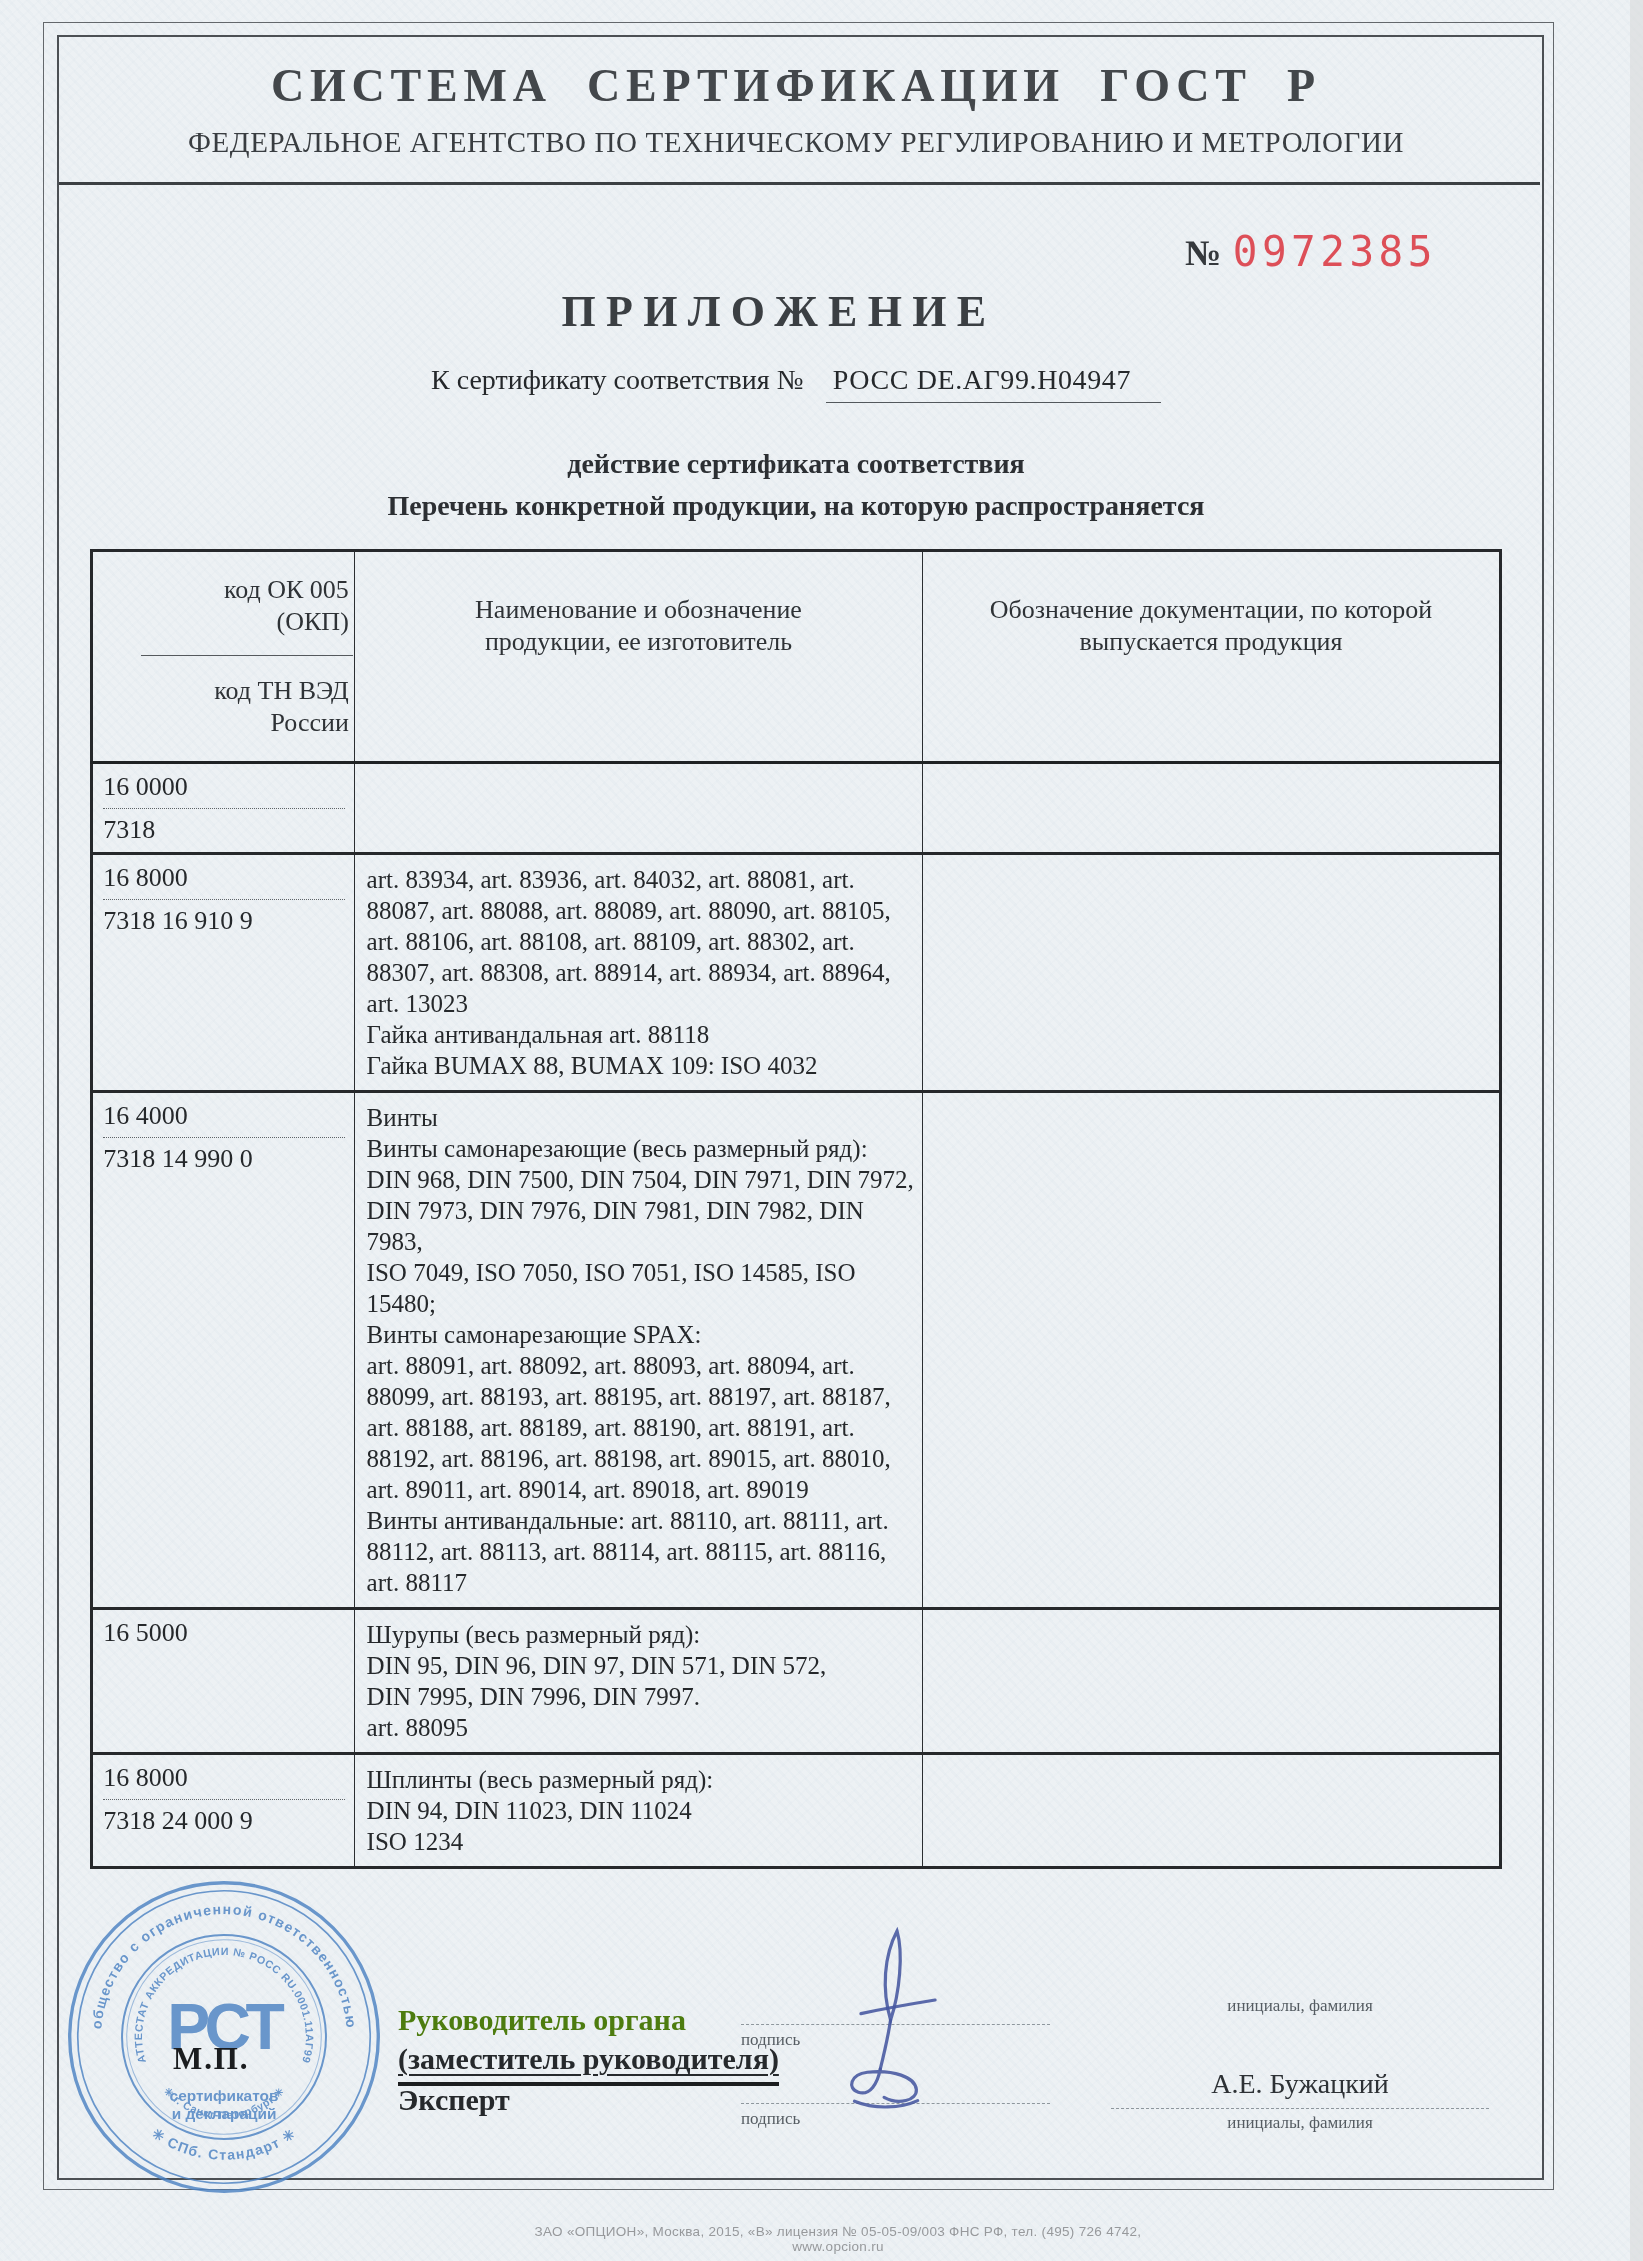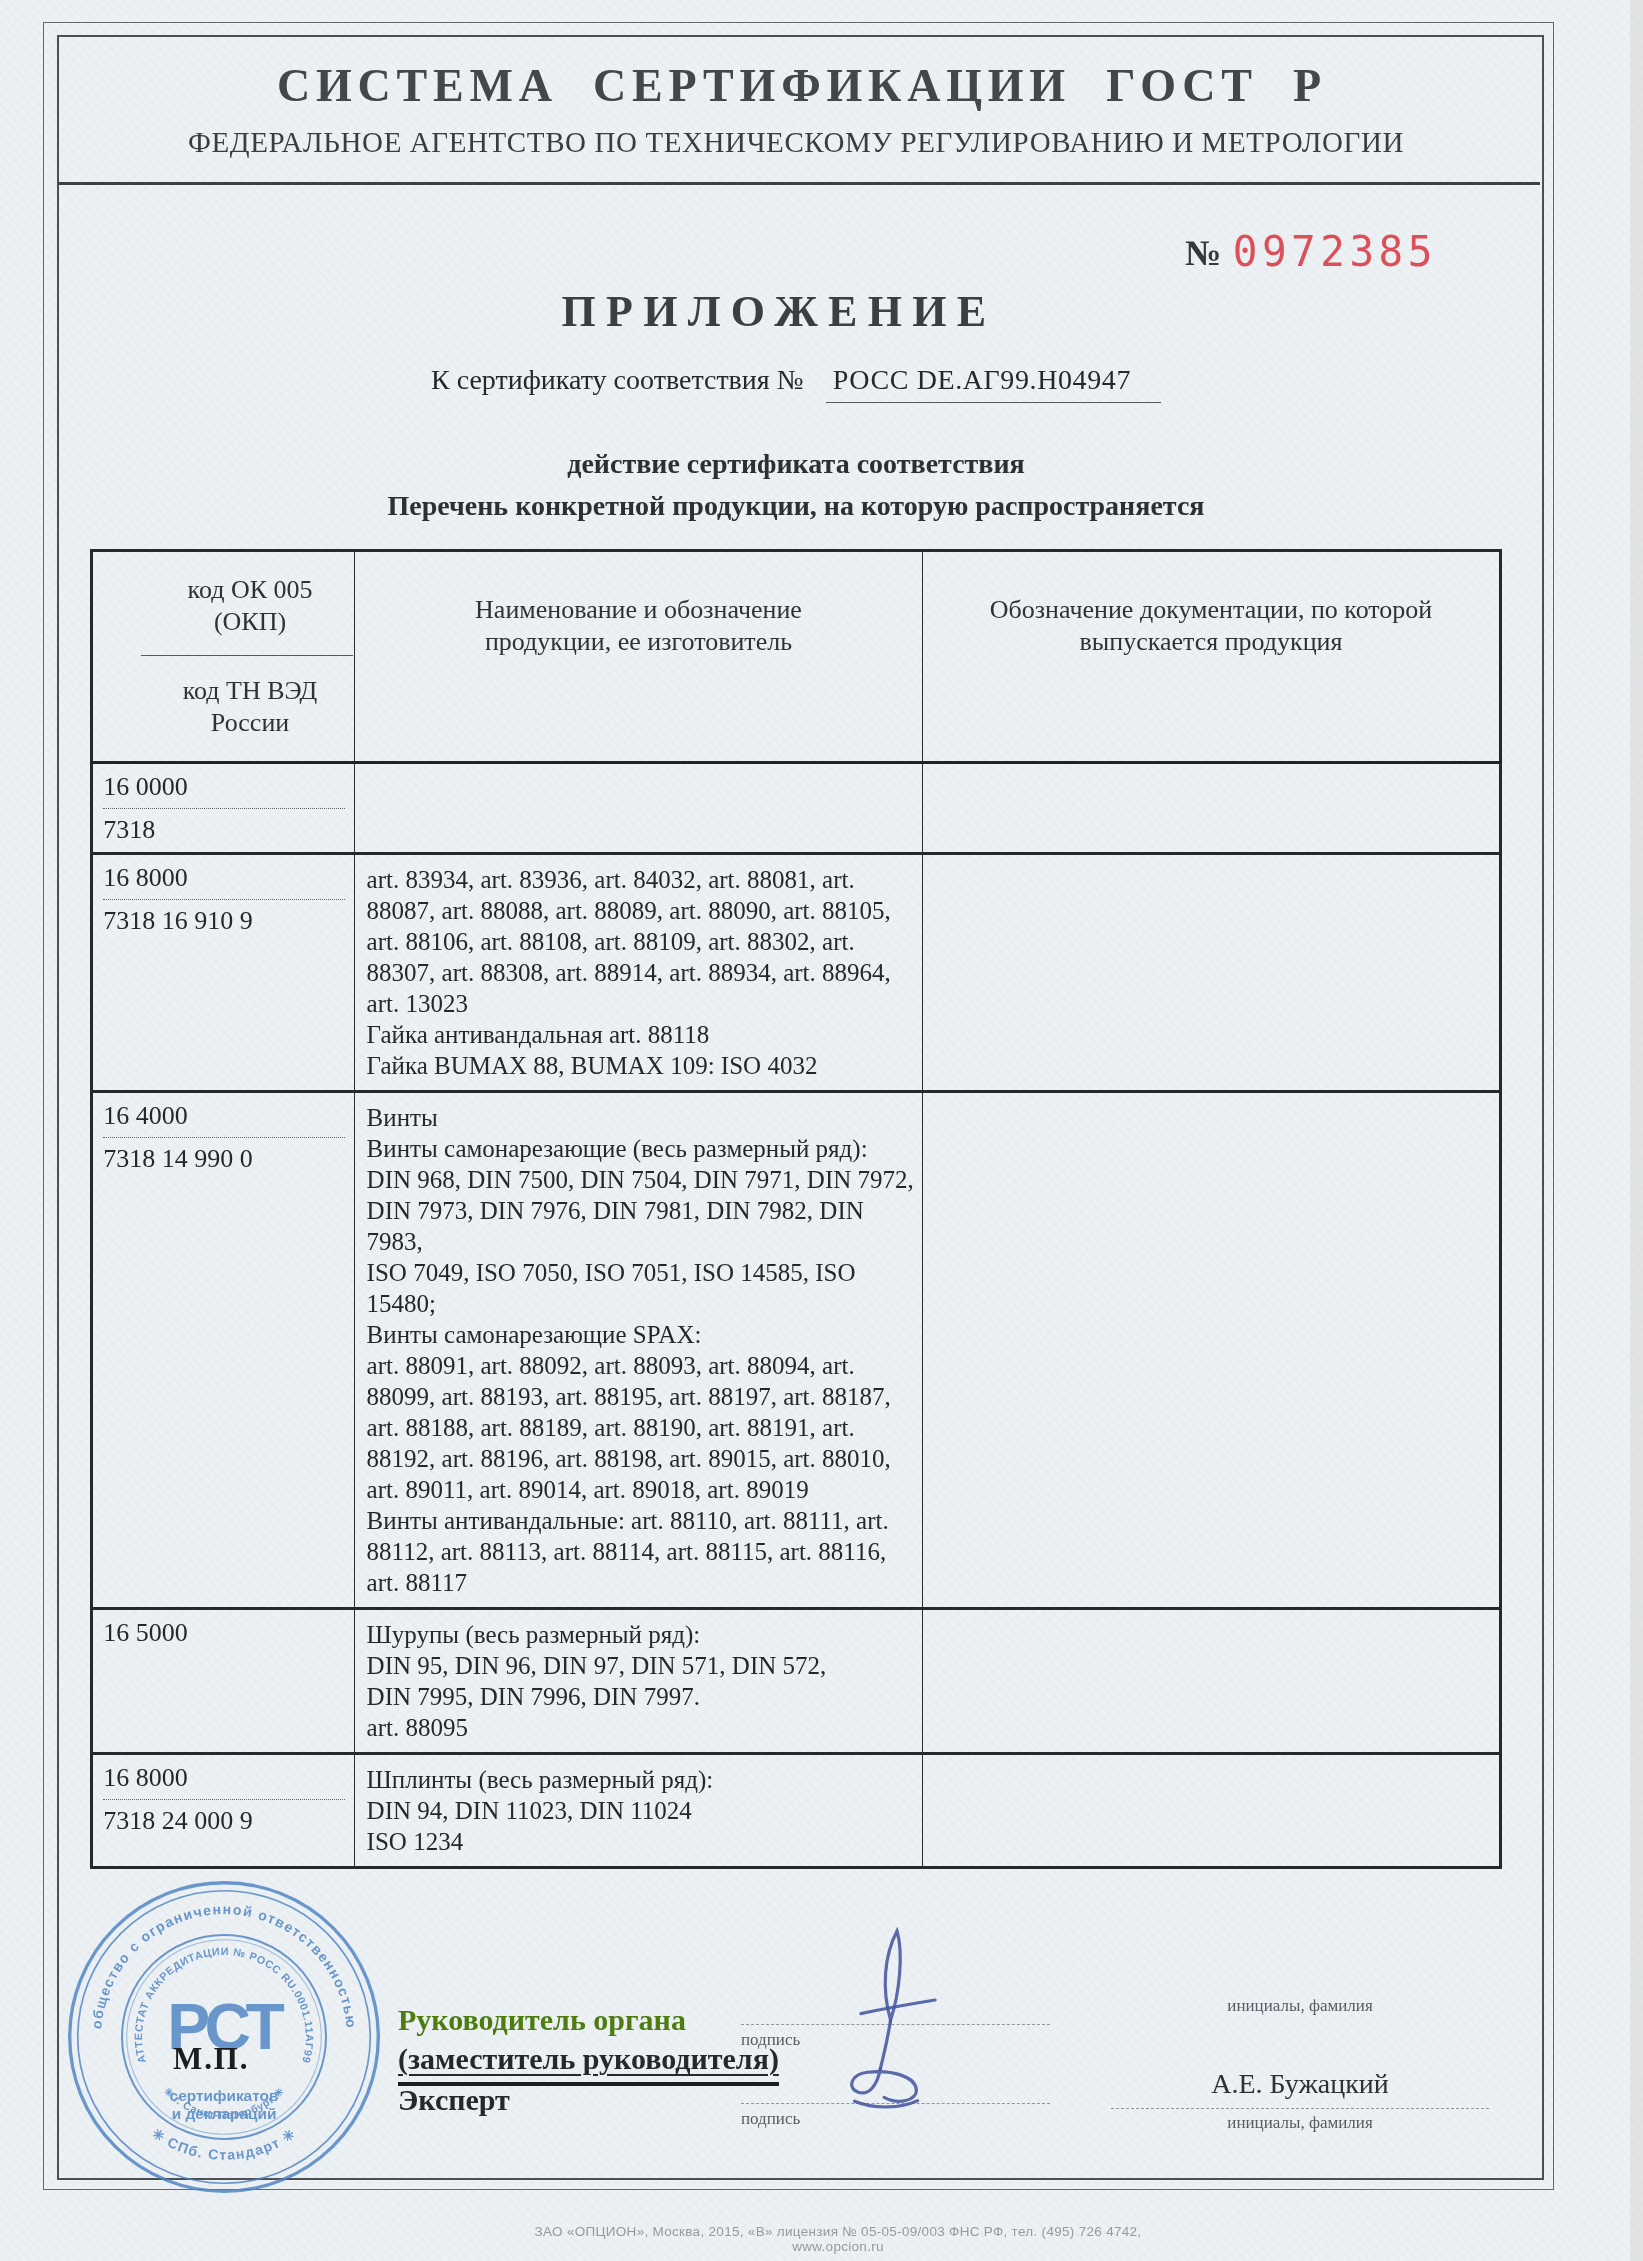--- a/index.html
+++ b/index.html
@@ -32,21 +32,21 @@
     border:1.9px solid #63676b; z-index:1;
   }
   .frame-inner {
     position:absolute; left:13px; top:11.6px; right:9px; bottom:9px;
     border:2.6px solid #4c5054;
   }
 
   
   .hdr-sep { position:absolute; left:59px; top:182px; width:1481px; border-top:3.9px solid var(--line); z-index:2; }
   .hdr1 {
-    position:absolute; left:51px; top:59px; width:1502px; text-align:center; z-index:2;
+    position:absolute; left:45px; top:59px; width:1502px; text-align:center; z-index:2;
     font-size:46px; font-weight:600; letter-spacing:5.8px; word-spacing:18px; color:#43474b;
   }
   .hdr2 {
     position:absolute; left:45px; top:126px; width:1502px; text-align:center; z-index:2;
     font-size:29px; font-weight:400; letter-spacing:0.6px; color:#393d41;
   }
 
   
   .serial { position:absolute; top:227px; right:207px; z-index:2; white-space:nowrap; }
   .serial .no { font-size:36px; color:#35393d; font-weight:600; margin-right:11.6px; }
@@ -80,21 +80,21 @@
     position:absolute; left:90px; top:549px; width:1408px; z-index:2;
     border-collapse:collapse; table-layout:fixed;
     border:3.2px solid #26282b;
   }
   col.c1 { width:263px; } col.c2 { width:568px; } col.c3 { width:578px; }
   table.main th, table.main td {
     border:1.9px solid #2b2e31; vertical-align:top;
   }
   table.main tr { border-top:3.2px solid #26282b; }
   thead th { border-bottom:3.2px solid #1f2224 !important; font-weight:400; font-size:26px; line-height:32px; color:#2e3236; }
-  .th-split { display:flex; flex-direction:column; height:100%; text-align:center;padding-left:48px; }
+  .th-split { display:flex; flex-direction:column; height:100%; text-align:right;padding-left:48px; }
   .th-split .a { padding:22px 5.2px 17px 10.3px; }
   .th-split .rule { border-top:1.9px solid #55595d; margin-right:1.3px; }
   .th-split .b { padding:19.3px 5.2px 22px 10.3px; }
   .th-center { display:flex; align-items:center; justify-content:center; text-align:center; padding:13px 71px; min-height:147px; }
   th.th3 .th-center { padding:13px 58px; }
 
   td.code-cell { padding:7.7px 6.4px 7.7px 10.3px; font-size:26px; line-height:30px; }
   td.code-cell .dots { border-top:1.9px dotted #5f6468; margin:5.8px 2.6px 5.8px 0; }
   td.name-cell { padding:9px 3.9px 9px 11.6px; }
   td.name-cell .para { font-size:25px; line-height:31px; }

